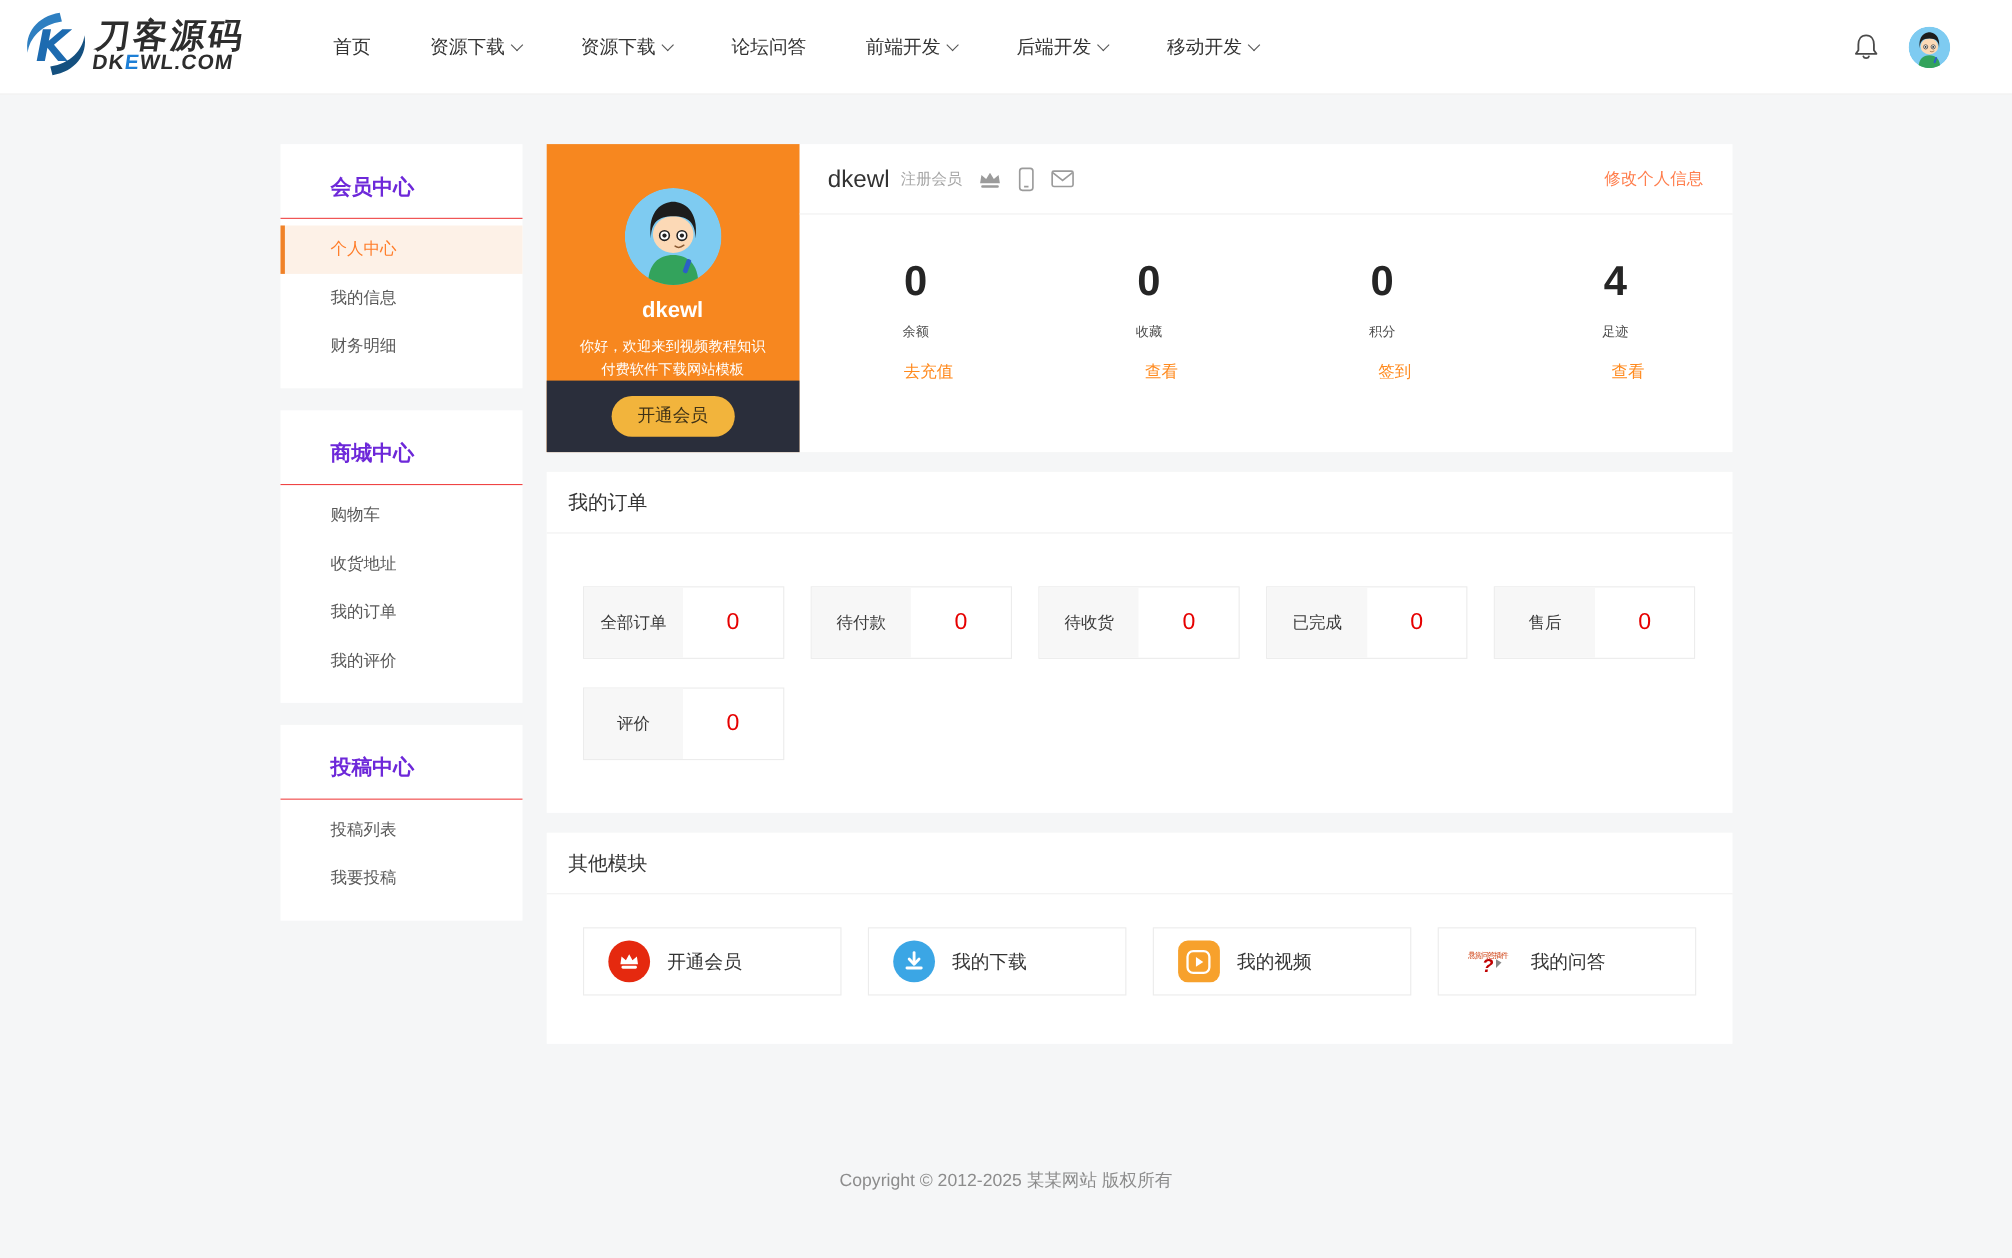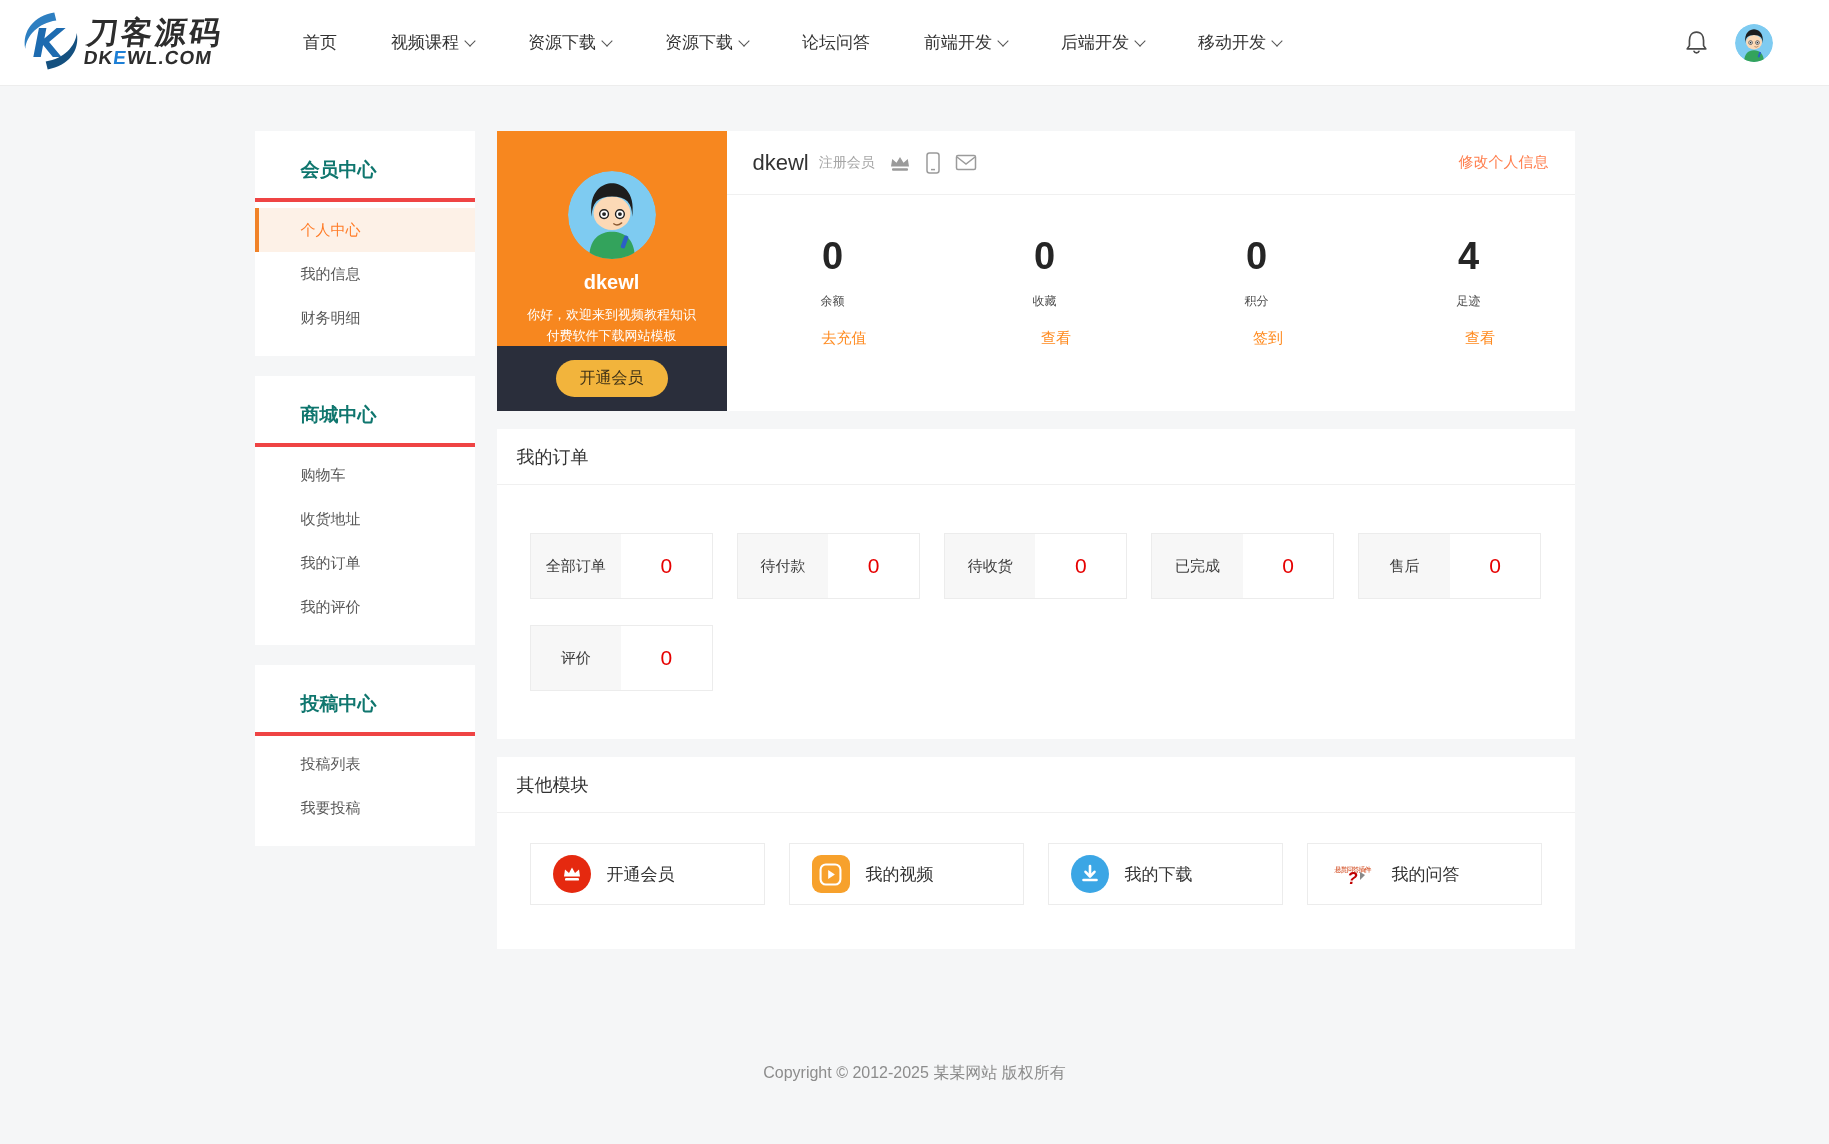--- a/index.html
+++ b/index.html
@@ -33,21 +33,21 @@
   .avatar-sm { width:38px; height:38px; border-radius:50%; overflow:hidden; cursor:pointer; display:block; }
   .avatar-sm svg { display:block; }
 
   
   .container { width:1320px; margin:45px auto 0; display:flex; align-items:flex-start; }
   .sidebar { width:220px; flex-shrink:0; }
   .main { flex:1; margin-left:22px; }
 
   
   .side-section { background:#fff; margin-bottom:20px; padding:8px 0 16px; }
-  .side-title { font-size:19px; font-weight:bold; color:#0f766e; padding:18px 0 15px 46px; border-bottom:4px solid #ef4444; margin-bottom:6px; }
+  .side-title { font-size:19px; font-weight:bold; color:#6d28d9; padding:18px 0 15px 46px; border-bottom:1px solid #ef4444; margin-bottom:6px; }
   .side-item {
     height:44px; line-height:44px; padding-left:42px; font-size:15px; color:#595959;
     border-left:4px solid transparent; cursor:pointer;
   }
   .side-item.active { color:#ff7c28; background:#fdf1e7; border-left-color:#f08228; }
 
   
   .profile-row { display:flex; height:280px; }
   .vip-card { width:230px; background:#f7871f; color:#fff; display:flex; flex-direction:column; flex-shrink:0; }
   .vip-top { flex:1; text-align:center; padding-top:40px; }
@@ -115,23 +115,20 @@
       <div class="logo-cn">刀客源码</div>
       <div class="logo-en"><span>DK</span><span class="blue">E</span><span>WL.COM</span></div>
     </span>
   </div>
 
   <nav class="nav">
   <div class="nav-item">
     <span>首页</span>
   </div>
 
-  <div class="nav-item">
-    <span>视频课程</span><i class="caret"></i>
-  </div>
 
   <div class="nav-item">
     <span>资源下载</span><i class="caret"></i>
   </div>
 
   <div class="nav-item">
     <span>资源下载</span><i class="caret"></i>
   </div>
 
 
@@ -355,41 +352,41 @@
           <span class="badge badge-crown">
             <svg width="22" height="20" viewBox="0 0 22 20">
               <path d="M3 12.5 L4 5.5 L8 9 L11 3.5 L14 9 L18 5.5 L19 12.5 Z" fill="#fff"></path>
               <rect x="4" y="14" width="14" height="2.6" rx="1.2" fill="#fff"></rect>
             </svg>
           </span>
           <span>开通会员</span>
         </div>
 
         <div class="module-box">
-          <span class="badge badge-video">
-            <svg width="23" height="23" viewBox="0 0 22 22">
-              <rect x="1.5" y="1.5" width="19" height="19" rx="5" fill="none" stroke="#fff" stroke-width="2"></rect>
-              <path d="M8.8 6.8 L15.2 11 L8.8 15.2 Z" fill="#fff"></path>
-            </svg>
-          </span>
-          <span>我的视频</span>
-        </div>
-
-        <div class="module-box">
           <span class="badge badge-down">
             <svg width="20" height="20" viewBox="0 0 20 20">
               <path d="M10 2 L10 11" stroke="#fff" stroke-width="2.6" stroke-linecap="round"></path>
               <path d="M5.5 7.8 L10 12.5 L14.5 7.8" fill="none" stroke="#fff" stroke-width="2.6" stroke-linecap="round" stroke-linejoin="round"></path>
               <path d="M3.5 16 L16.5 16" stroke="#fff" stroke-width="2.6" stroke-linecap="round"></path>
             </svg>
           </span>
           <span>我的下载</span>
         </div>
 
         <div class="module-box">
+          <span class="badge badge-video">
+            <svg width="23" height="23" viewBox="0 0 22 22">
+              <rect x="1.5" y="1.5" width="19" height="19" rx="5" fill="none" stroke="#fff" stroke-width="2"></rect>
+              <path d="M8.8 6.8 L15.2 11 L8.8 15.2 Z" fill="#fff"></path>
+            </svg>
+          </span>
+          <span>我的视频</span>
+        </div>
+
+        <div class="module-box">
           <span class="icon-broken">
             <span class="broken-alt">悬赏问答插件</span>
             <span class="broken-q">?</span>
           </span>
           <span>我的问答</span>
         </div>
 
       </div>
     </section>
 

